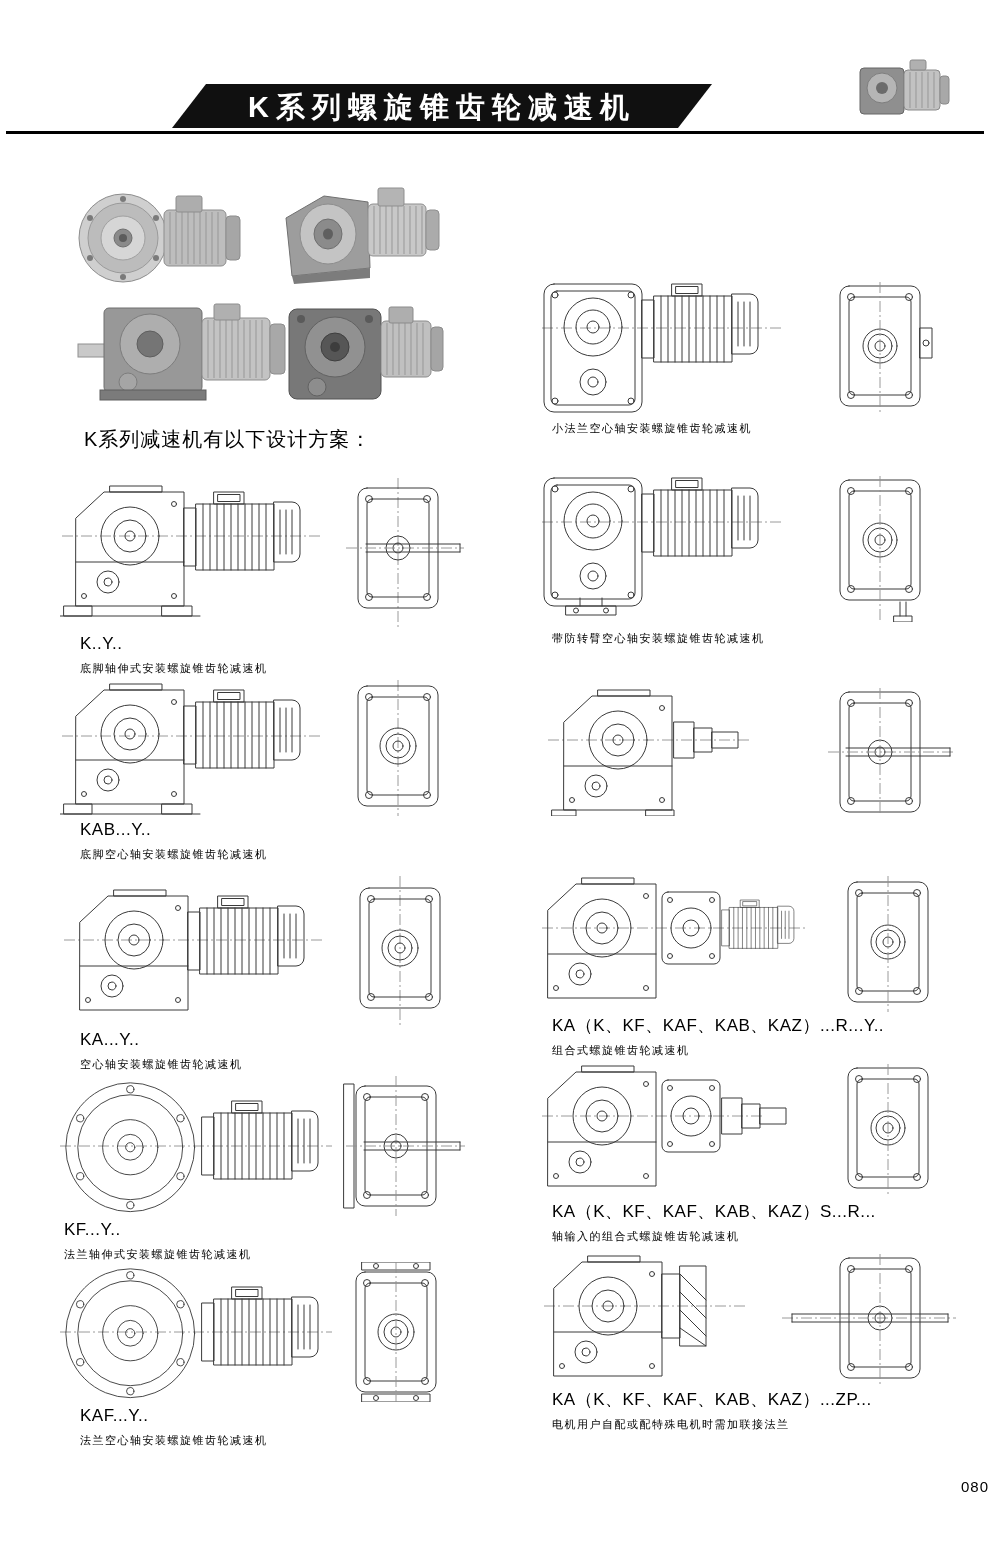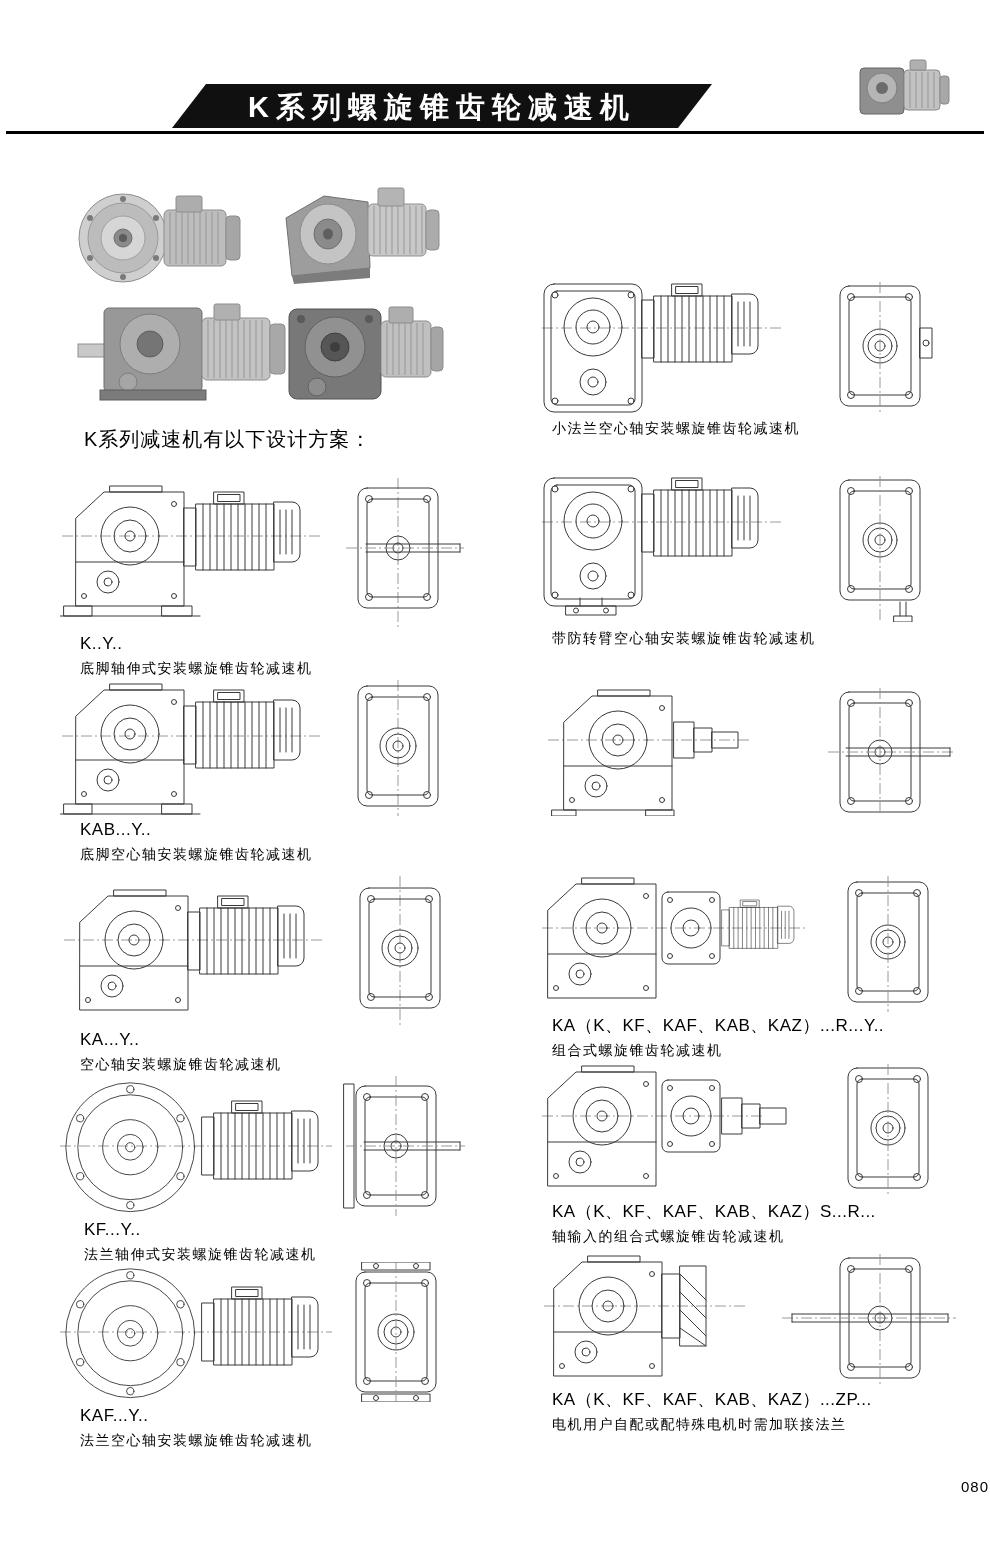--- a/index.html
+++ b/index.html
@@ -11,21 +11,21 @@
   .banner{position:absolute;left:172px;top:84px;width:540px;height:44px;background:#101010;
           clip-path:polygon(34px 0,540px 0,506px 100%,0 100%);
           display:flex;align-items:flex-end;justify-content:center}
   .banner .t{color:#fff;font-size:29px;font-weight:bold;letter-spacing:7px;white-space:nowrap}
   .rule{position:absolute;left:6px;top:131px;width:978px;height:3px;background:#000}
 
   .intro{position:absolute;left:84px;top:426px;font-size:20px;font-weight:400;letter-spacing:1px}
 
   .caption{position:absolute}
   .caption .code{font-size:17px;line-height:24px;letter-spacing:.5px}
-  .caption .desc{font-size:14px;line-height:24px;letter-spacing:1.5px}
+  .caption .desc{font-size:11px;line-height:24px;letter-spacing:1.5px}
 
   .fig{position:absolute}
   .fig svg, .photo svg{display:block}
   .photo{position:absolute}
 
   .ln{stroke:#3a3a3a;stroke-width:1;fill:none;stroke-linejoin:round;stroke-linecap:round}
   .cl{stroke:#8f8f8f;stroke-width:.9;fill:none;stroke-dasharray:11 3 2 3}
   .rib{stroke:#979797;stroke-width:1;fill:none}
 
   .pagenum{position:absolute;left:961px;top:1478px;font-size:15px;letter-spacing:1px}
@@ -253,21 +253,21 @@
       <path class="cl" d="M0,70 H272"></path>
       <use class="ln" href="#sym-flangefront" transform="translate(4,5) scale(0.92)"></use>
       <use class="ln" href="#sym-motor" x="142" y="25"></use>
       <rect class="ln" x="284" y="8" width="10" height="124"></rect>
       <use class="ln" href="#sym-endview" x="294" y="8"></use>
       <path class="cl" d="M336,0 V140"></path>
       <path class="cl" d="M286,70 H405"></path>
       <path class="ln" d="M304,66 H400 M304,74 H400 M400,66 V74"></path>
     </svg>
   </div>
-  <div class="caption" style="left:84px;top:1218px;width:400px">
+  <div class="caption" style="left:64px;top:1218px;width:400px">
     <div class="code">KF...Y..</div>
     <div class="desc">法兰轴伸式安装螺旋锥齿轮减速机</div>
   </div>
 
   <div class="fig" style="left:60px;top:1262px">
     <svg viewBox="0 0 405 140" width="405" height="140">
       <path class="cl" d="M0,70 H272"></path>
       <use class="ln" href="#sym-flangefront" transform="translate(4,5) scale(0.92)"></use>
       <use class="ln" href="#sym-motor" x="142" y="25"></use>
       <rect class="ln" x="302" y="0" width="68" height="8"></rect>

